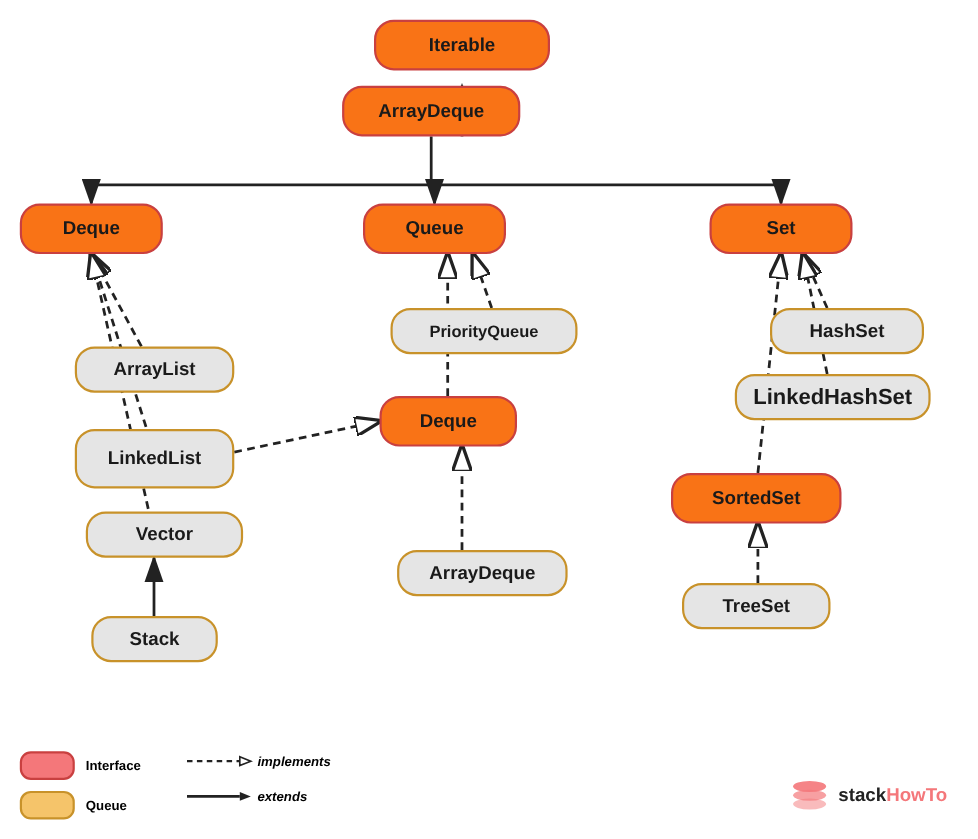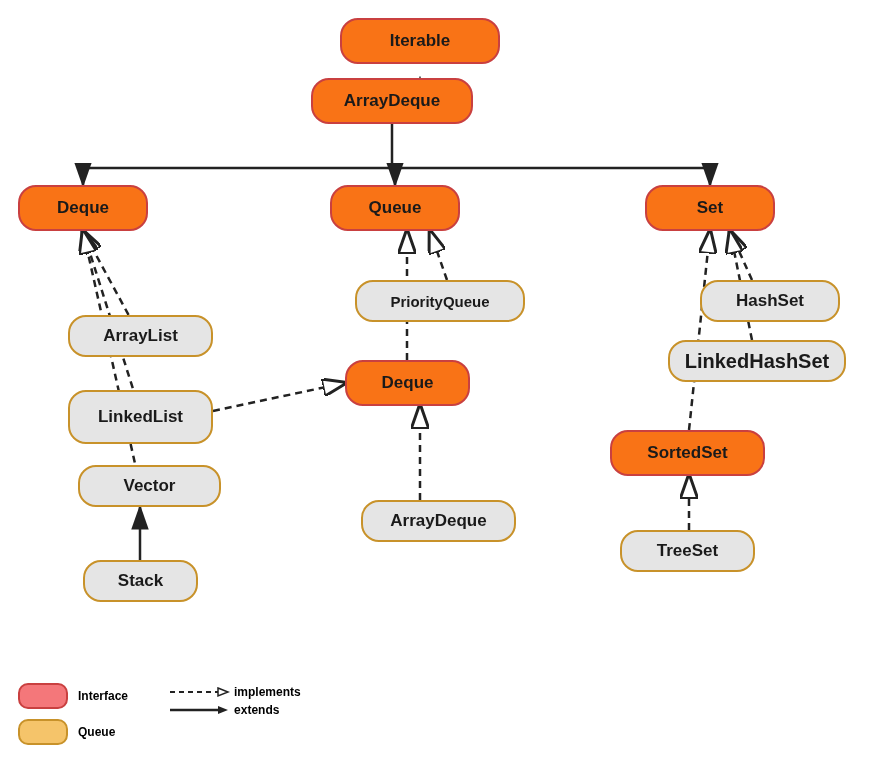--- a/index.html
+++ b/index.html
@@ -196,32 +196,43 @@
       <div class="legend-item">
         <div class="legend-box-interface"></div>
         <span>Interface</span>
       </div>
       <div class="legend-item">
         <div class="legend-box-class"></div>
         <span>Queue</span>
       </div>
     </div>
 
-    <div style="display:flex; flex-direction:column; margin-left:10px;">
+    <div style="display:flex; flex-direction:column; gap:14px; margin-left:10px;font-style:italic;">
       <div class="legend-item legend-arrow-implements">
         <svg width="60" height="18">
           <line x1="0" y1="9" x2="48" y2="9" stroke="#222" stroke-width="2" stroke-dasharray="5,4"></line>
           <polygon points="48,5 58,9 48,13" fill="white" stroke="#222" stroke-width="1.5"></polygon>
         </svg>
         <span>implements</span>
       </div>
       <div class="legend-item legend-arrow-extends">
         <svg width="60" height="18">
           <line x1="0" y1="9" x2="48" y2="9" stroke="#222" stroke-width="2.5"></line>
           <polygon points="48,5 58,9 48,13" fill="#222"></polygon>
         </svg>
         <span>extends</span>
       </div>
     </div>
   </div>
 
+  <div class="logo">
+
+    <svg class="logo-icon" viewBox="0 0 36 36">
+      <ellipse cx="18" cy="10" rx="15" ry="5" fill="#f4777a" opacity="0.9"></ellipse>
+      <ellipse cx="18" cy="18" rx="15" ry="5" fill="#f4777a" opacity="0.7"></ellipse>
+      <ellipse cx="18" cy="26" rx="15" ry="5" fill="#f4777a" opacity="0.5"></ellipse>
+    </svg>
+    <div class="logo-text" style="font-size:17px; font-weight:900;">
+      <span class="stack">stack</span><span class="howto">HowTo</span>
+    </div>
+  </div>
 
 </div>
 
 </body></html>

